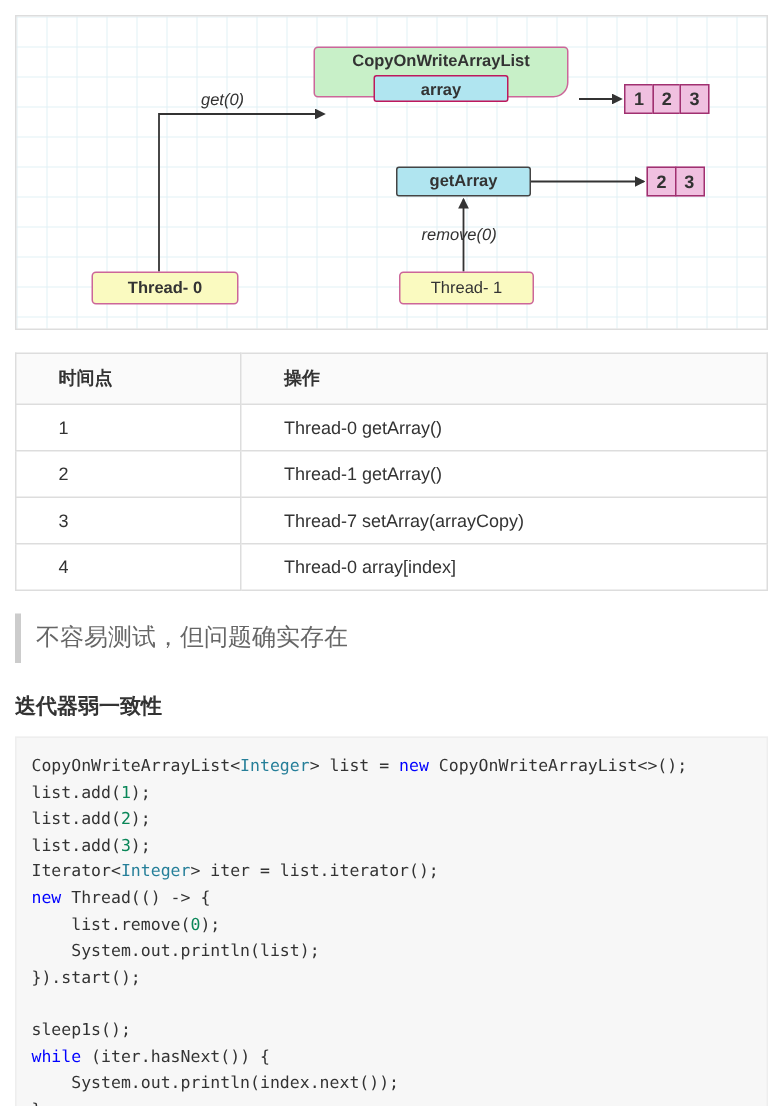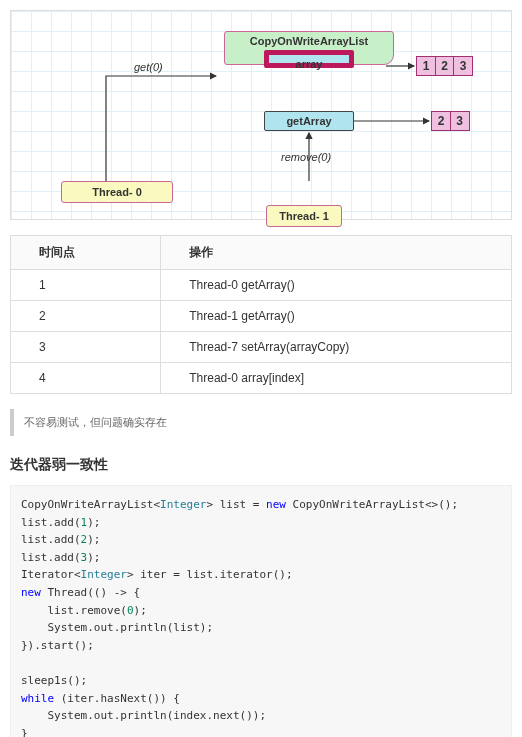--- a/index.html
+++ b/index.html
@@ -1,36 +1,36 @@
 <!DOCTYPE html>
 <html><head>
 <meta charset="utf-8">
 <style>
   * { box-sizing: border-box; }
   body { margin:0; padding:10px; font-family: "Microsoft YaHei", Arial, sans-serif; font-size:12px; color:#333; width:522px; background:#fff; position:relative; }
   .grid-area { position:relative; height:210px; background-image: linear-gradient(#e0f0f5 1px, transparent 1px), linear-gradient(90deg, #e0f0f5 1px, transparent 1px); background-size:20px 20px; border:1px solid #ddd; }
   .node { position:absolute; border:1.5px solid #444; border-radius:3px; background:#fff; font-size:11px; text-align:center; }
-  .cowlist { left:213px; top:20px; width:170px; height:34px; background:#c8f0c8; border-color:#cc6699; border-bottom-right-radius:10px; }
+  .cowlist { left:198px; top:20px; width:170px; height:34px; background:#c8f0c8; border-color:#cc6699; border-bottom-right-radius:10px; }
   .cowlist-title { padding-top:3px; font-weight:bold; }
-  .array-inner { margin:3px auto 0; width:90px; height:18px; line-height:18px; background:#b0e5f0; border:5px solid #be185d; border-radius:2px; font-weight:bold; }
+  .array-inner { margin:3px auto 0; width:90px; height:18px; line-height:18px; background:#b0e5f0; border:1px solid #be185d; border-radius:2px; font-weight:bold; }
   .cells { position:absolute; display:flex; }
   .cells1 { left:405px; top:45px; }
   .cells2 { left:420px; top:100px; }
   .cell { width:20px; height:20px; border:1.5px solid #a03070; background:#f0c0e0; text-align:center; line-height:18px; font-weight:bold; margin-right:-1.5px; }
   .arraycopy { left:253px; top:100px; width:90px; height:20px; line-height:18px; background:#b0e5f0; border:1px solid #444; border-radius:2px; font-weight:bold; }
-  .thread0 { left:50px; top:170px; width:112px; height:22px; line-height:20px; background:#fafac0; border:1.5px solid #cc6699; font-weight:bold; }
-  .thread1 { left:255px; top:170px; width:76px; height:22px; line-height:20px; background:#fafac0; border:1.5px solid #cc6699; font-weight:bold;margin-top:24px; }
+  .thread0 { left:50px; top:170px; width:98px; height:22px; line-height:20px; background:#fafac0; border:1.5px solid #cc6699; font-weight:bold; }
+  .thread1 { left:255px; top:170px; width:90px; height:22px; line-height:20px; background:#fafac0; border:1.5px solid #cc6699; font-weight:normal; }
   svg.arrows { position:absolute; left:0; top:0; width:100%; height:100%; pointer-events:none; }
   .lbl { position:absolute; font-size:11px; font-style:italic; }
   .get0 { left:123px; top:50px; }
   .remove0 { left:270px; top:140px;text-align:center; }
   table.tbl { width:100%; border-collapse:collapse; margin-top:15px; font-size:12px; }
   table.tbl th, table.tbl td { border:1px solid #ddd; padding:8px 28px; text-align:left; }
   table.tbl th { background:#fafafa; font-weight:bold; }
-  .quote { border-left:4px solid #ccc; padding:6px 10px; margin:15px 0; color:#666; font-size:11px; }
+  .quote { border-left:4px solid #ccc; padding:6px 10px; margin:15px 0; color:#666; font-size:16px; }
   h3.section { font-size:14px; font-weight:bold; margin:20px 0 10px; }
   pre.code { background:#f7f7f7; border:1px solid #eee; padding:10px; font-family: Consolas, monospace; font-size:11px; line-height:1.6; overflow:auto; }
   .kw-type { color:#267f99;margin-top:47px; }
   .kw-new { color:#0000ff; }
   .num { color:#098658; }
 </style>
 </head>
 <body>
 
 <div class="grid-area">

